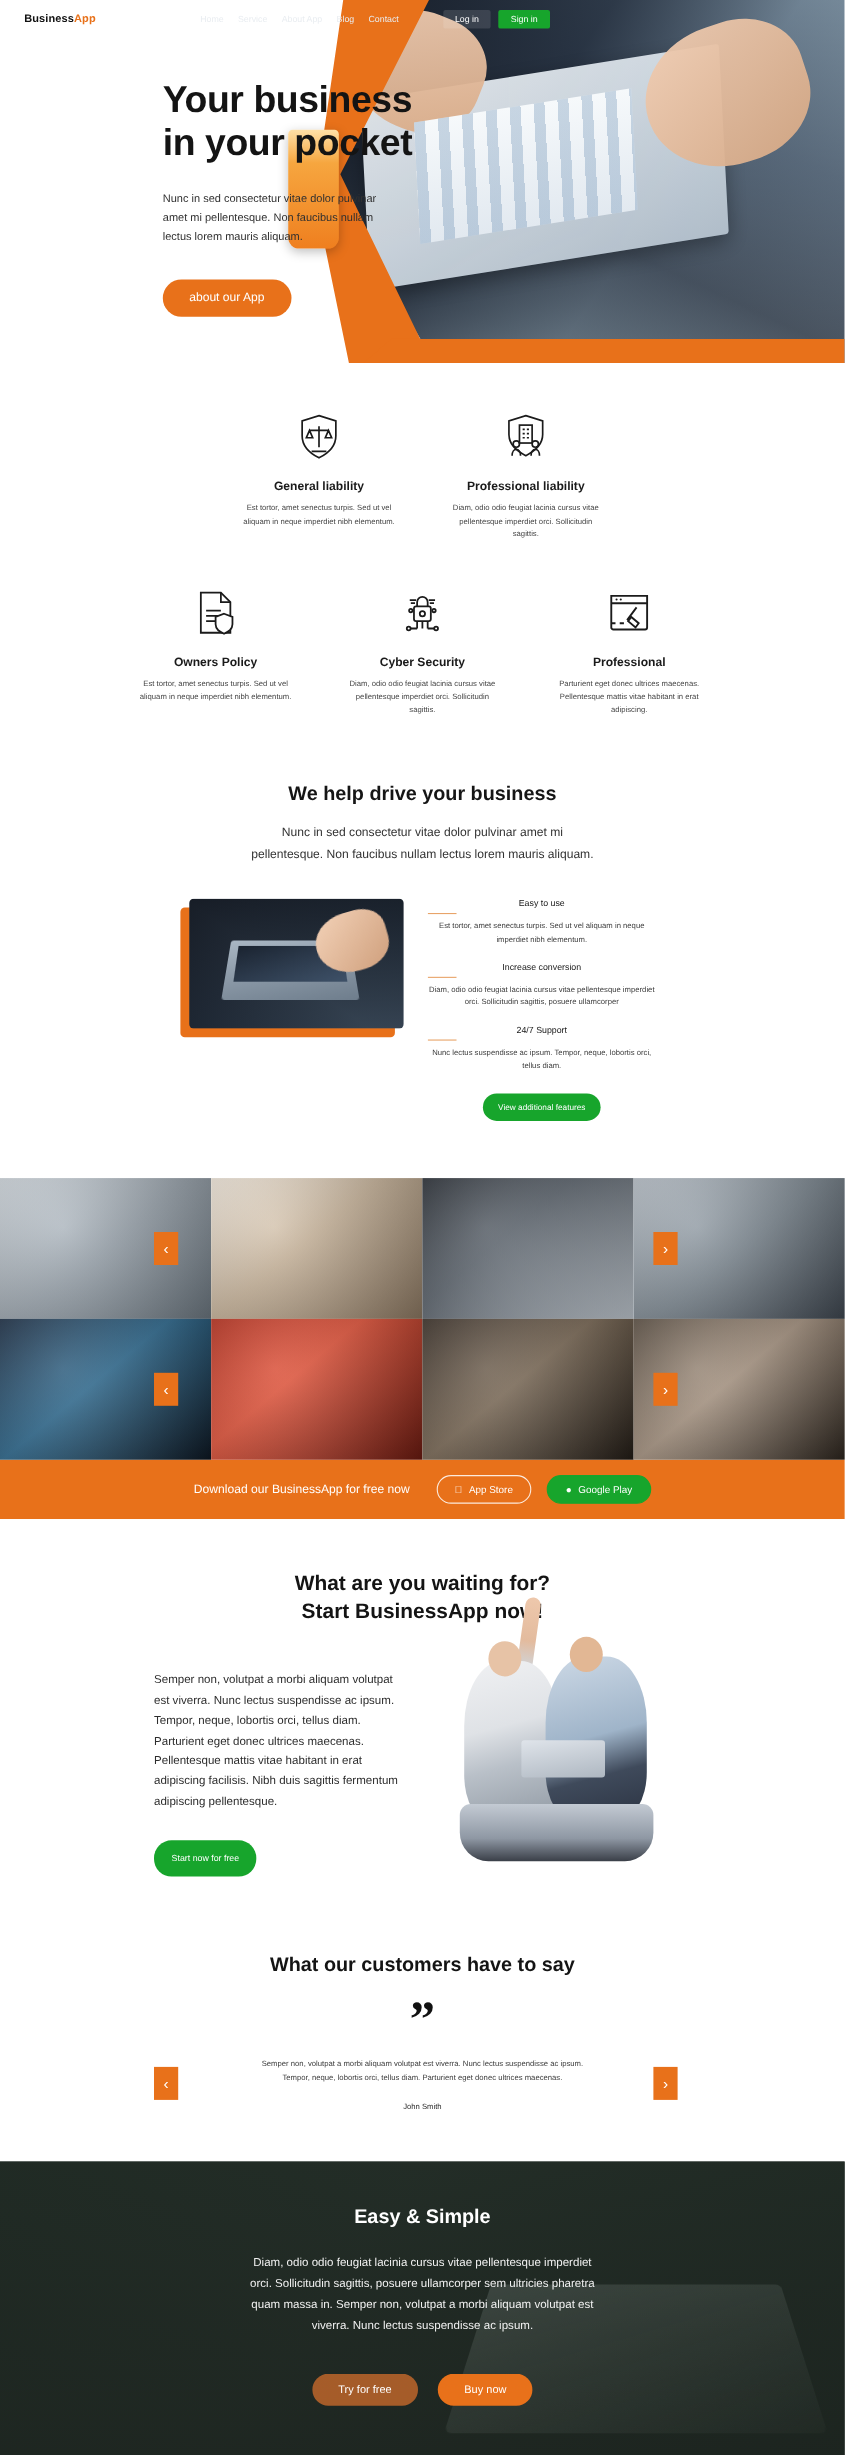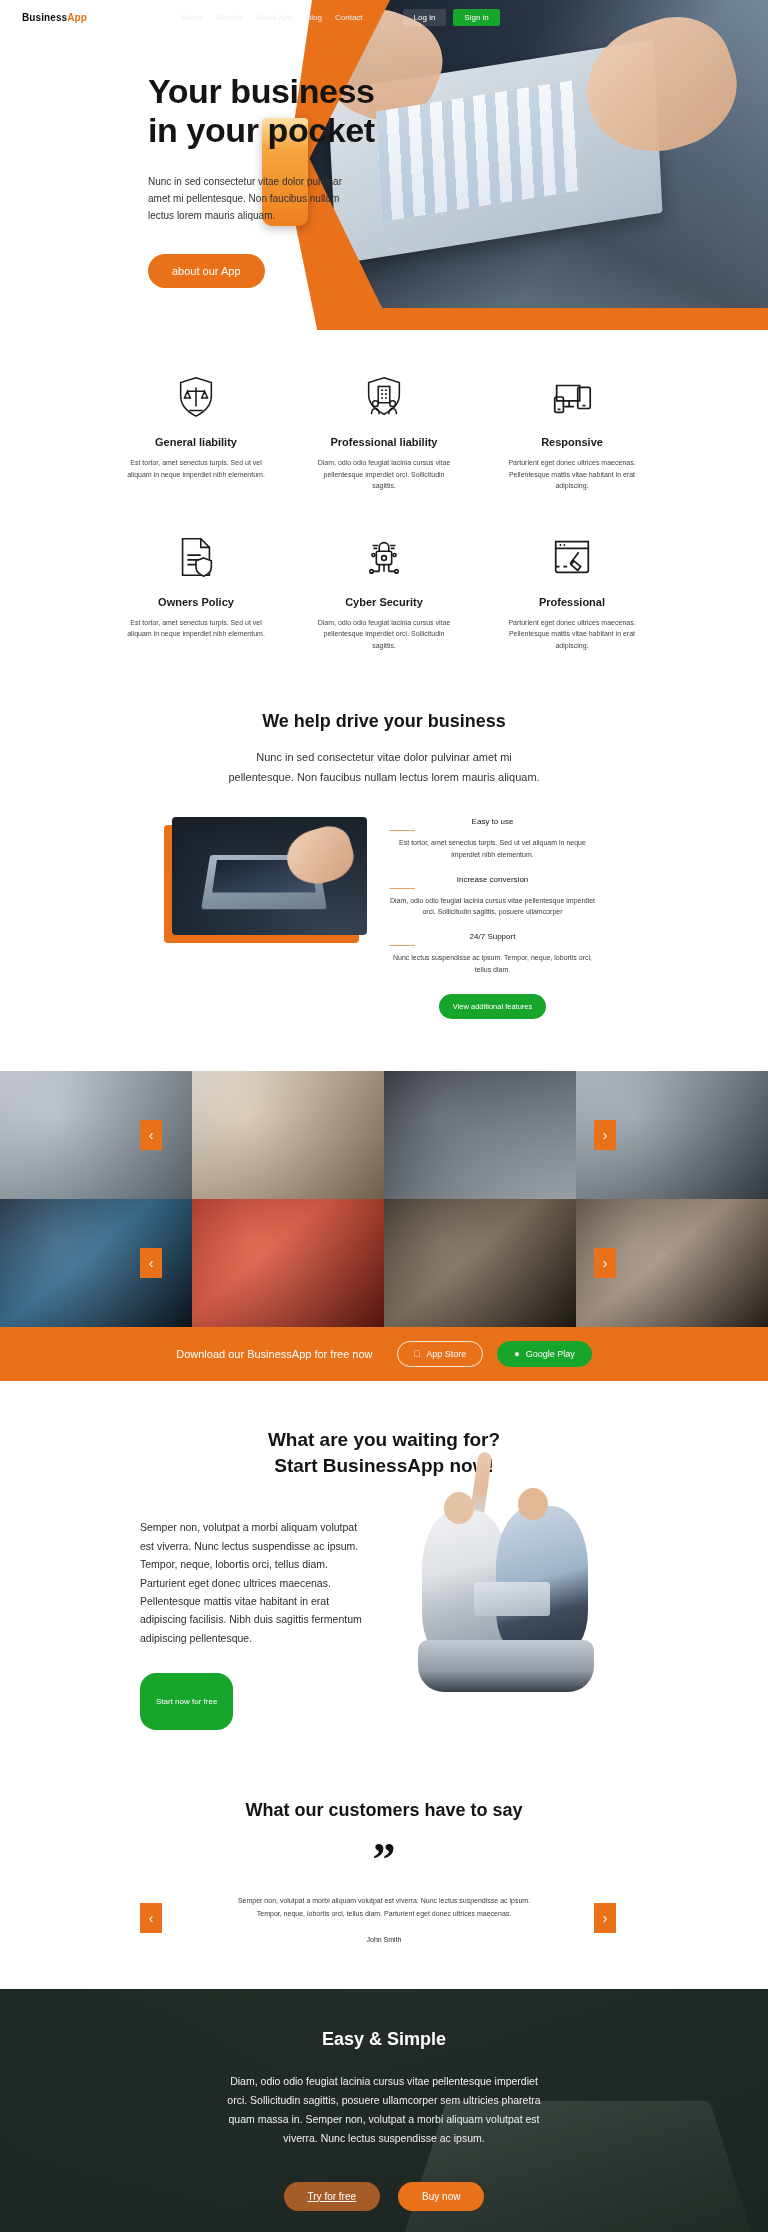--- a/index.html
+++ b/index.html
@@ -219,21 +219,21 @@
   .store-btn.play { background: #17a52c; border-color: #17a52c; }
 
   
   .waiting { position: relative; padding: 46px 0 40px; background: #fff; overflow: hidden; }
   .waiting h2 { text-align: center; font-size: 19px; font-weight: bold; line-height: 1.35; color: #141414; }
   .waiting-body { display: flex; justify-content: center; gap: 10px; margin-top: 40px; }
   .waiting-text { width: 228px; font-size: 10.5px; line-height: 1.75; color: #2d2d2d; }
   .waiting-btn {
     display: inline-block; margin-top: 26px;
     background: #17a52c; color: #fff; font-size: 8px;
-    padding: 24px 16px; border-radius: 16px; border: none; cursor: pointer;
+    padding: 12px 16px; border-radius: 16px; border: none; cursor: pointer;
   }
   .waiting-photo { position: relative; width: 250px; height: 250px; margin-top: -74px; }
   .wp-woman, .wp-man {
     position: absolute; border-radius: 40% 40% 30% 30%;
   }
   .wp-man {
     left: 118px; top: 62px; width: 92px; height: 150px;
     background: linear-gradient(165deg, #cdd9e6 0%, #9fb4c9 48%, #3f4a5b 70%, #2b3342 100%);
   }
   .wp-woman {
@@ -287,21 +287,21 @@
     background: linear-gradient(160deg, rgba(120,132,126,.30), rgba(60,70,64,.12));
     transform: perspective(320px) rotateX(34deg);
     border-radius: 6px;
   }
   .easy h2 { position: relative; font-size: 18px; font-weight: bold; }
   .easy p { position: relative; margin: 22px auto 0; width: 330px; font-size: 10.5px; line-height: 1.8; color: #f1f1f1; }
   .easy-btns { position: relative; margin-top: 34px; display: flex; justify-content: center; gap: 18px; }
   .easy-btn {
     font-size: 10px; color: #fff; padding: 9px 24px; border-radius: 18px; border: none; cursor: pointer;
   }
-  .easy-try { background: rgba(204,108,44,.78); text-decoration: underline; }
+  .easy-try { background: rgba(204,108,44,.78); }
   .easy-buy { background: #e8711a; }
 
   
   .footer {
     background: #e8711a; height: 54px;
     display: flex; align-items: center; justify-content: center;
   }
 </style>
 </head>
 <body>
@@ -361,33 +361,20 @@
           <path d="M24 4 L40 9 v13c0 10-8 16-16 20C16 38 8 32 8 22V9z"></path>
           <rect x="18" y="13" width="12" height="17"></rect>
           <path d="M21 17h2M25 17h2M21 21h2M25 21h2M21 25h2M25 25h2"></path>
           <circle cx="15" cy="31" r="3"></circle>
             <circle cx="33" cy="31" r="3"></circle>
           <path d="M11 42c0-4 2-6 4-6s4 2 4 6M29 42c0-4 2-6 4-6s4 2 4 6"></path>
         </svg>
       </div>
       <div class="feat-title">Professional liability</div>
       <div class="feat-desc">Diam, odio odio feugiat lacinia cursus vitae pellentesque imperdiet orci. Sollicitudin sagittis.</div>
-    </div>
-    <div class="feat">
-      <div class="feat-icon">
-        <svg viewBox="0 0 48 48" fill="none" stroke="#1b1b1b" stroke-width="1.8">
-          <path d="M8 12h24v16H8z"></path>
-            <path d="M16 34h10M21 28v6"></path>
-          <rect x="6" y="24" width="9" height="16" rx="1.5"></rect>
-          <rect x="30" y="14" width="13" height="22" rx="1.5"></rect>
-          <path d="M9 37h3M35 33h3"></path>
-        </svg>
-      </div>
-      <div class="feat-title">Responsive</div>
-      <div class="feat-desc">Parturient eget donec ultrices maecenas. Pellentesque mattis vitae habitant in erat adipiscing.</div>
     </div>
   </div>
 
   <div class="feat-row">
     <div class="feat">
       <div class="feat-icon">
         <svg viewBox="0 0 48 48" fill="none" stroke="#1b1b1b" stroke-width="1.7">
           <path d="M10 5h19l9 9v29H10z"></path>
             <path d="M29 5v9h9"></path>
           <path d="M15 22h14M15 27h14M15 32h9"></path>

